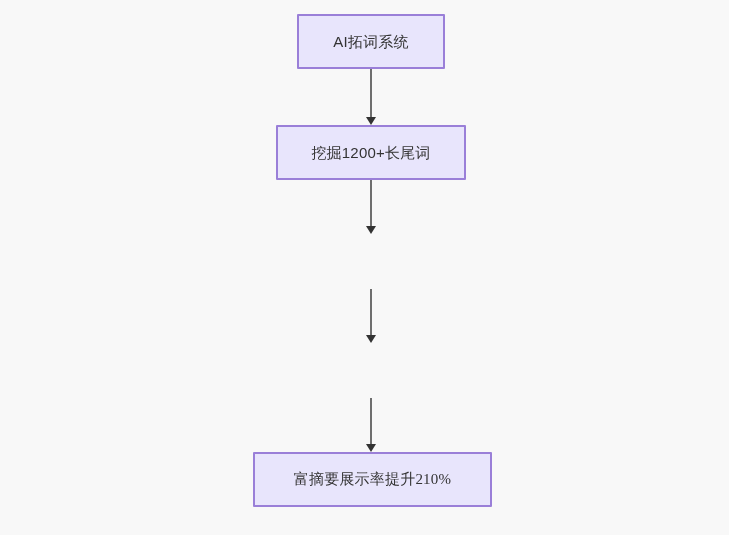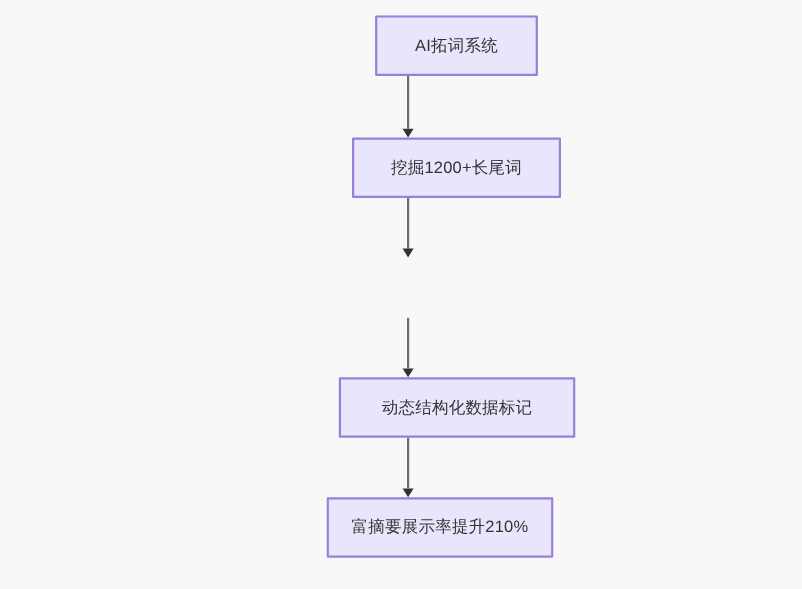--- a/index.html
+++ b/index.html
@@ -27,33 +27,32 @@
     border: 2px solid #9a7fd8;
     border-radius: 1px;
     display: flex;
     align-items: center;
     justify-content: center;
     color: #333333;
     font-size: 15px;
     line-height: 1;
     letter-spacing: 0.2px;
     white-space: nowrap;
-    margin-left: 44px;
   }
 
   .node-label {
     display: block;
   }
 
   
   #node-0 { left: 297px; top: 14px;  width: 148px; height: 55px; }
   #node-1 { left: 276px; top: 125px; width: 190px; height: 55px; }
   #node-2 { left: 261px; top: 234px; width: 221px; height: 55px; }
   #node-3 { left: 264px; top: 343px; width: 215px; height: 55px; }
-  #node-4 { left: 253px; top: 452px; width: 206px; height: 55px; }
+  #node-4 { left: 253px; top: 452px; width: 239px; height: 55px; font-family: Liberation Serif, serif; }
 
   .connector {
     position: absolute;
     left: 364px;
     width: 14px;
   }
   .connector-line {
     position: absolute;
     left: 6px;
     top: 0;
@@ -112,23 +111,20 @@
     <div class="connector-line"></div>
     <div class="connector-head"></div>
   </div>
 
 
   <div class="connector" id="connector-2">
     <div class="connector-line"></div>
     <div class="connector-head"></div>
   </div>
 
-  <div class="node" id="node-3">
-    <span class="node-label">动态结构化数据标记</span>
-  </div>
 
   <div class="connector" id="connector-3">
     <div class="connector-line"></div>
     <div class="connector-head"></div>
   </div>
 
   <div class="node" id="node-4">
     <span class="node-label">富摘要展示率提升210%</span>
   </div>
 

